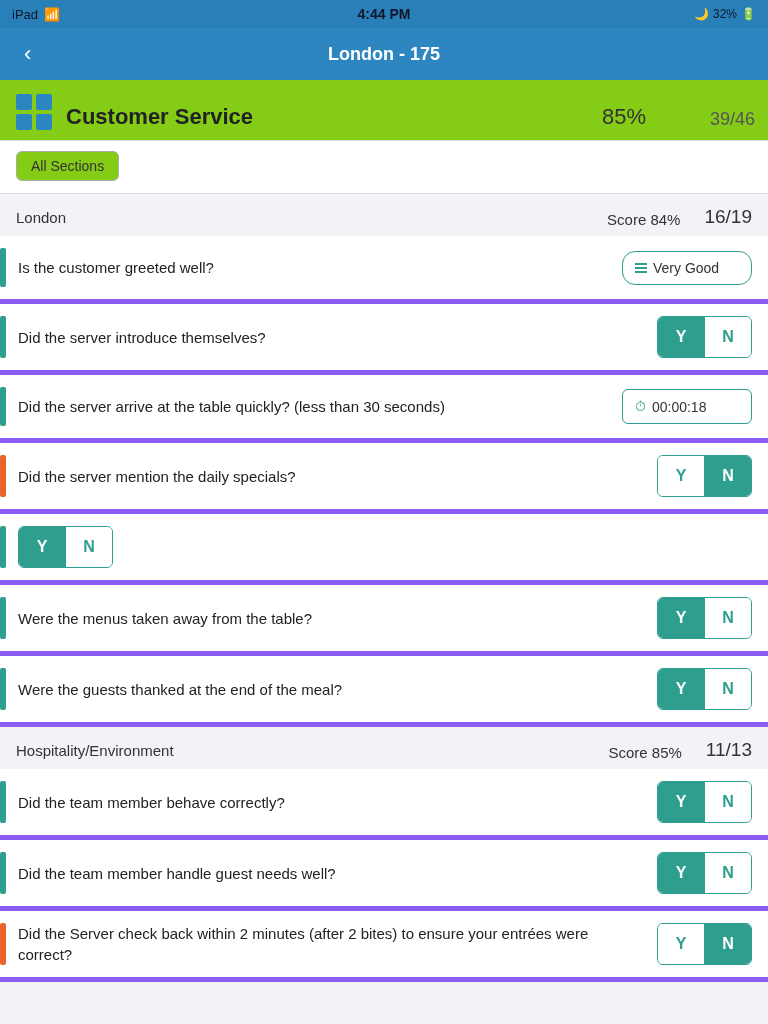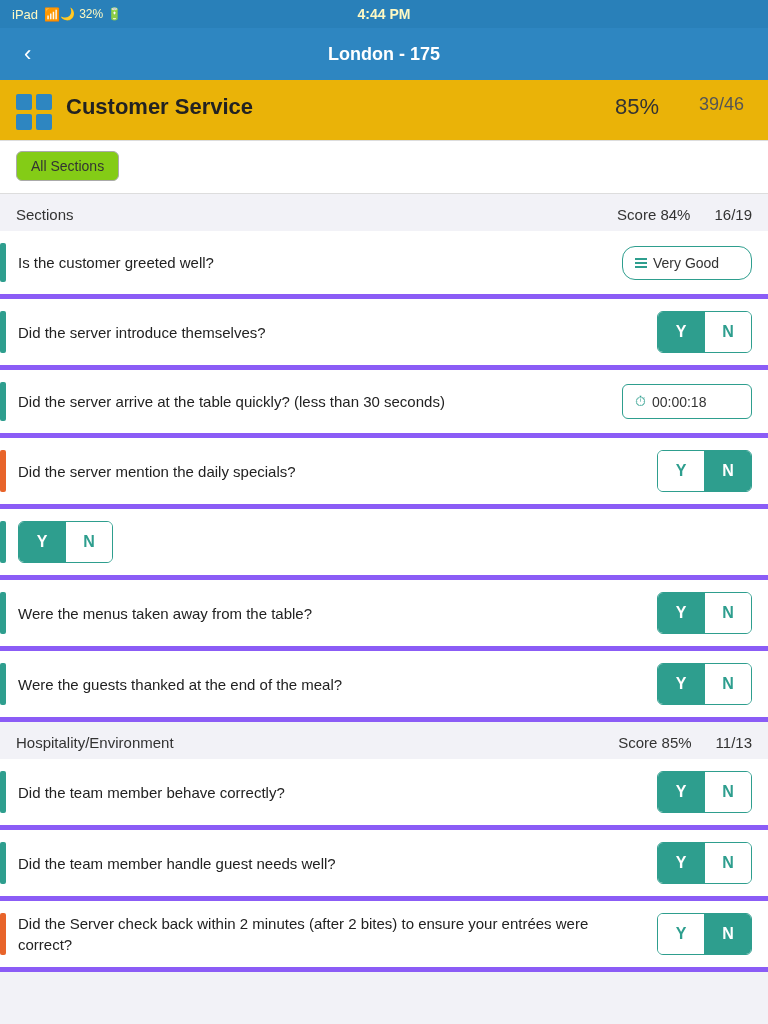--- a/index.html
+++ b/index.html
@@ -7,24 +7,25 @@
       font-family: -apple-system, 'Helvetica Neue', Arial, sans-serif;
       background: #f2f2f7;
       width: 768px;
       min-height: 1024px;
       overflow-x: hidden;
     }
 
     
     .status-bar {
       background: #2980b9;
-      color: #fef9c3;
+      color: #0f172a;
       height: 28px;
       display: flex;
       align-items: center;
+      justify-content: space-between;
       padding: 12px 12px;
       font-size: 13px;
       font-weight: 500;
     }
     .status-left { display: flex; align-items: center; gap: 6px; }
     .status-center { position: absolute; left: 50%; transform: translateX(-50%); font-size: 14px; font-weight: 600; }
     .status-right { display: flex; align-items: center; gap: 4px; font-size: 12px; }
 
     
     .nav-bar {
@@ -48,24 +49,24 @@
       position: absolute;
       left: 50%;
       transform: translateX(-50%);
       color: white;
       font-size: 18px;
       font-weight: 700;
     }
 
     
     .header-section {
-      background: #eab308;
-      padding: 14px 24px 10px 16px;
-      display: flex;
-      align-items: flex-start;
+      background: #84cc16;
+      padding: 14px 13px 10px 16px;
+      display: flex;
+      align-items: flex-end;
       border-bottom: 1px solid #ddd;
     }
     .grid-icon {
       display: grid;
       grid-template-columns: 1fr 1fr;
       gap: 4px;
       width: 36px;
       height: 36px;
       margin-right: 14px;
       flex-shrink: 0;
@@ -77,21 +78,21 @@
     .header-title {
       font-size: 22px;
       font-weight: 600;
       color: #222;
       flex: 1;
     }
     .header-score {
       font-size: 22px;
       font-weight: 400;
       color: #333;
-      margin-right: 40px;
+      margin-right: 64px;
     }
     .header-count {
       font-size: 18px;
       color: #555;
     }
 
     
     .sections-bar {
       background: white;
       padding: 10px 16px 12px 16px;
@@ -128,21 +129,21 @@
     .section-meta {
       display: flex;
       align-items: flex-end;
       gap: 24px;
     }
     .section-score {
       font-size: 15px;
       color: #333;
     }
     .section-fraction {
-      font-size: 15px;
+      font-size: 19px;
       color: #333;
     }
 
     
     .question-row {
       background: white;
       border-bottom: 5px solid #8b5cf6;
       display: flex;
       align-items: center;
       min-height: 68px;
@@ -281,21 +282,21 @@
   <span class="header-score">85%</span>
   <span class="header-count">39/46</span>
 </div>
 
 <div class="sections-bar">
   <button class="all-sections-btn">All Sections</button>
 </div>
 
 <div class="content" id="content-area">
 <div class="section-header">
-    <span class="section-name">Sections</span>
+    <span class="section-name">London</span>
     <div class="section-meta">
       <span class="section-score">Score  84%</span>
       <span class="section-fraction">16/19</span>
     </div>
   </div>
     <div class="question-row">
       <div class="left-bar green"></div>
       <span class="question-text">Is the customer greeted well?</span>
       <div class="answer-area">
         <div class="dropdown-answer">

